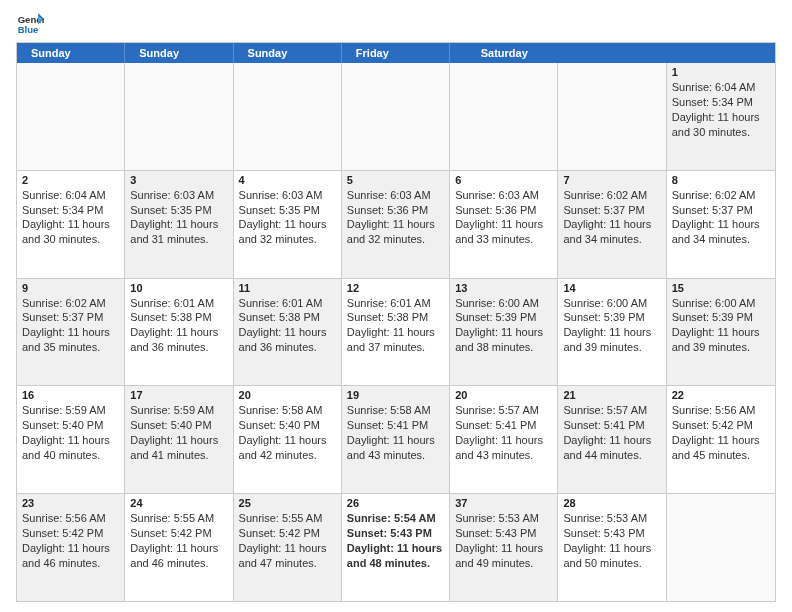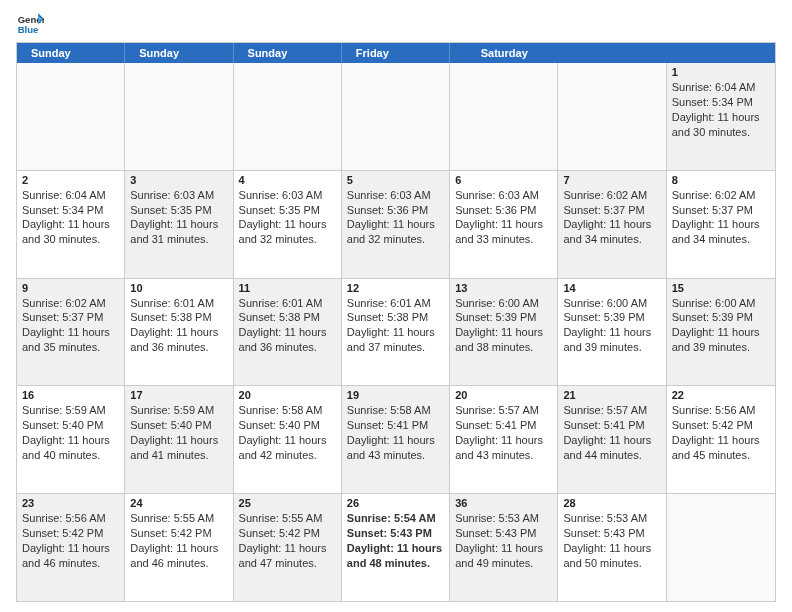--- a/index.html
+++ b/index.html
@@ -322,21 +322,21 @@
 and 47 minutes.</div>
           </div>
           <div class="cal-cell">
             <span class="day-num">26</span>
             <div class="cell-text" style="white-space: pre-line; font-weight: bold;">Sunrise: 5:54 AM
 Sunset: 5:43 PM
 Daylight: 11 hours
 and 48 minutes.</div>
           </div>
           <div class="cal-cell shaded">
-            <span class="day-num">36</span>
+            <span class="day-num">37</span>
             <div class="cell-text" style="white-space: pre-line;">Sunrise: 5:53 AM
 Sunset: 5:43 PM
 Daylight: 11 hours
 and 49 minutes.</div>
           </div>
           <div class="cal-cell">
             <span class="day-num">28</span>
             <div class="cell-text" style="white-space: pre-line;">Sunrise: 5:53 AM
 Sunset: 5:43 PM
 Daylight: 11 hours

